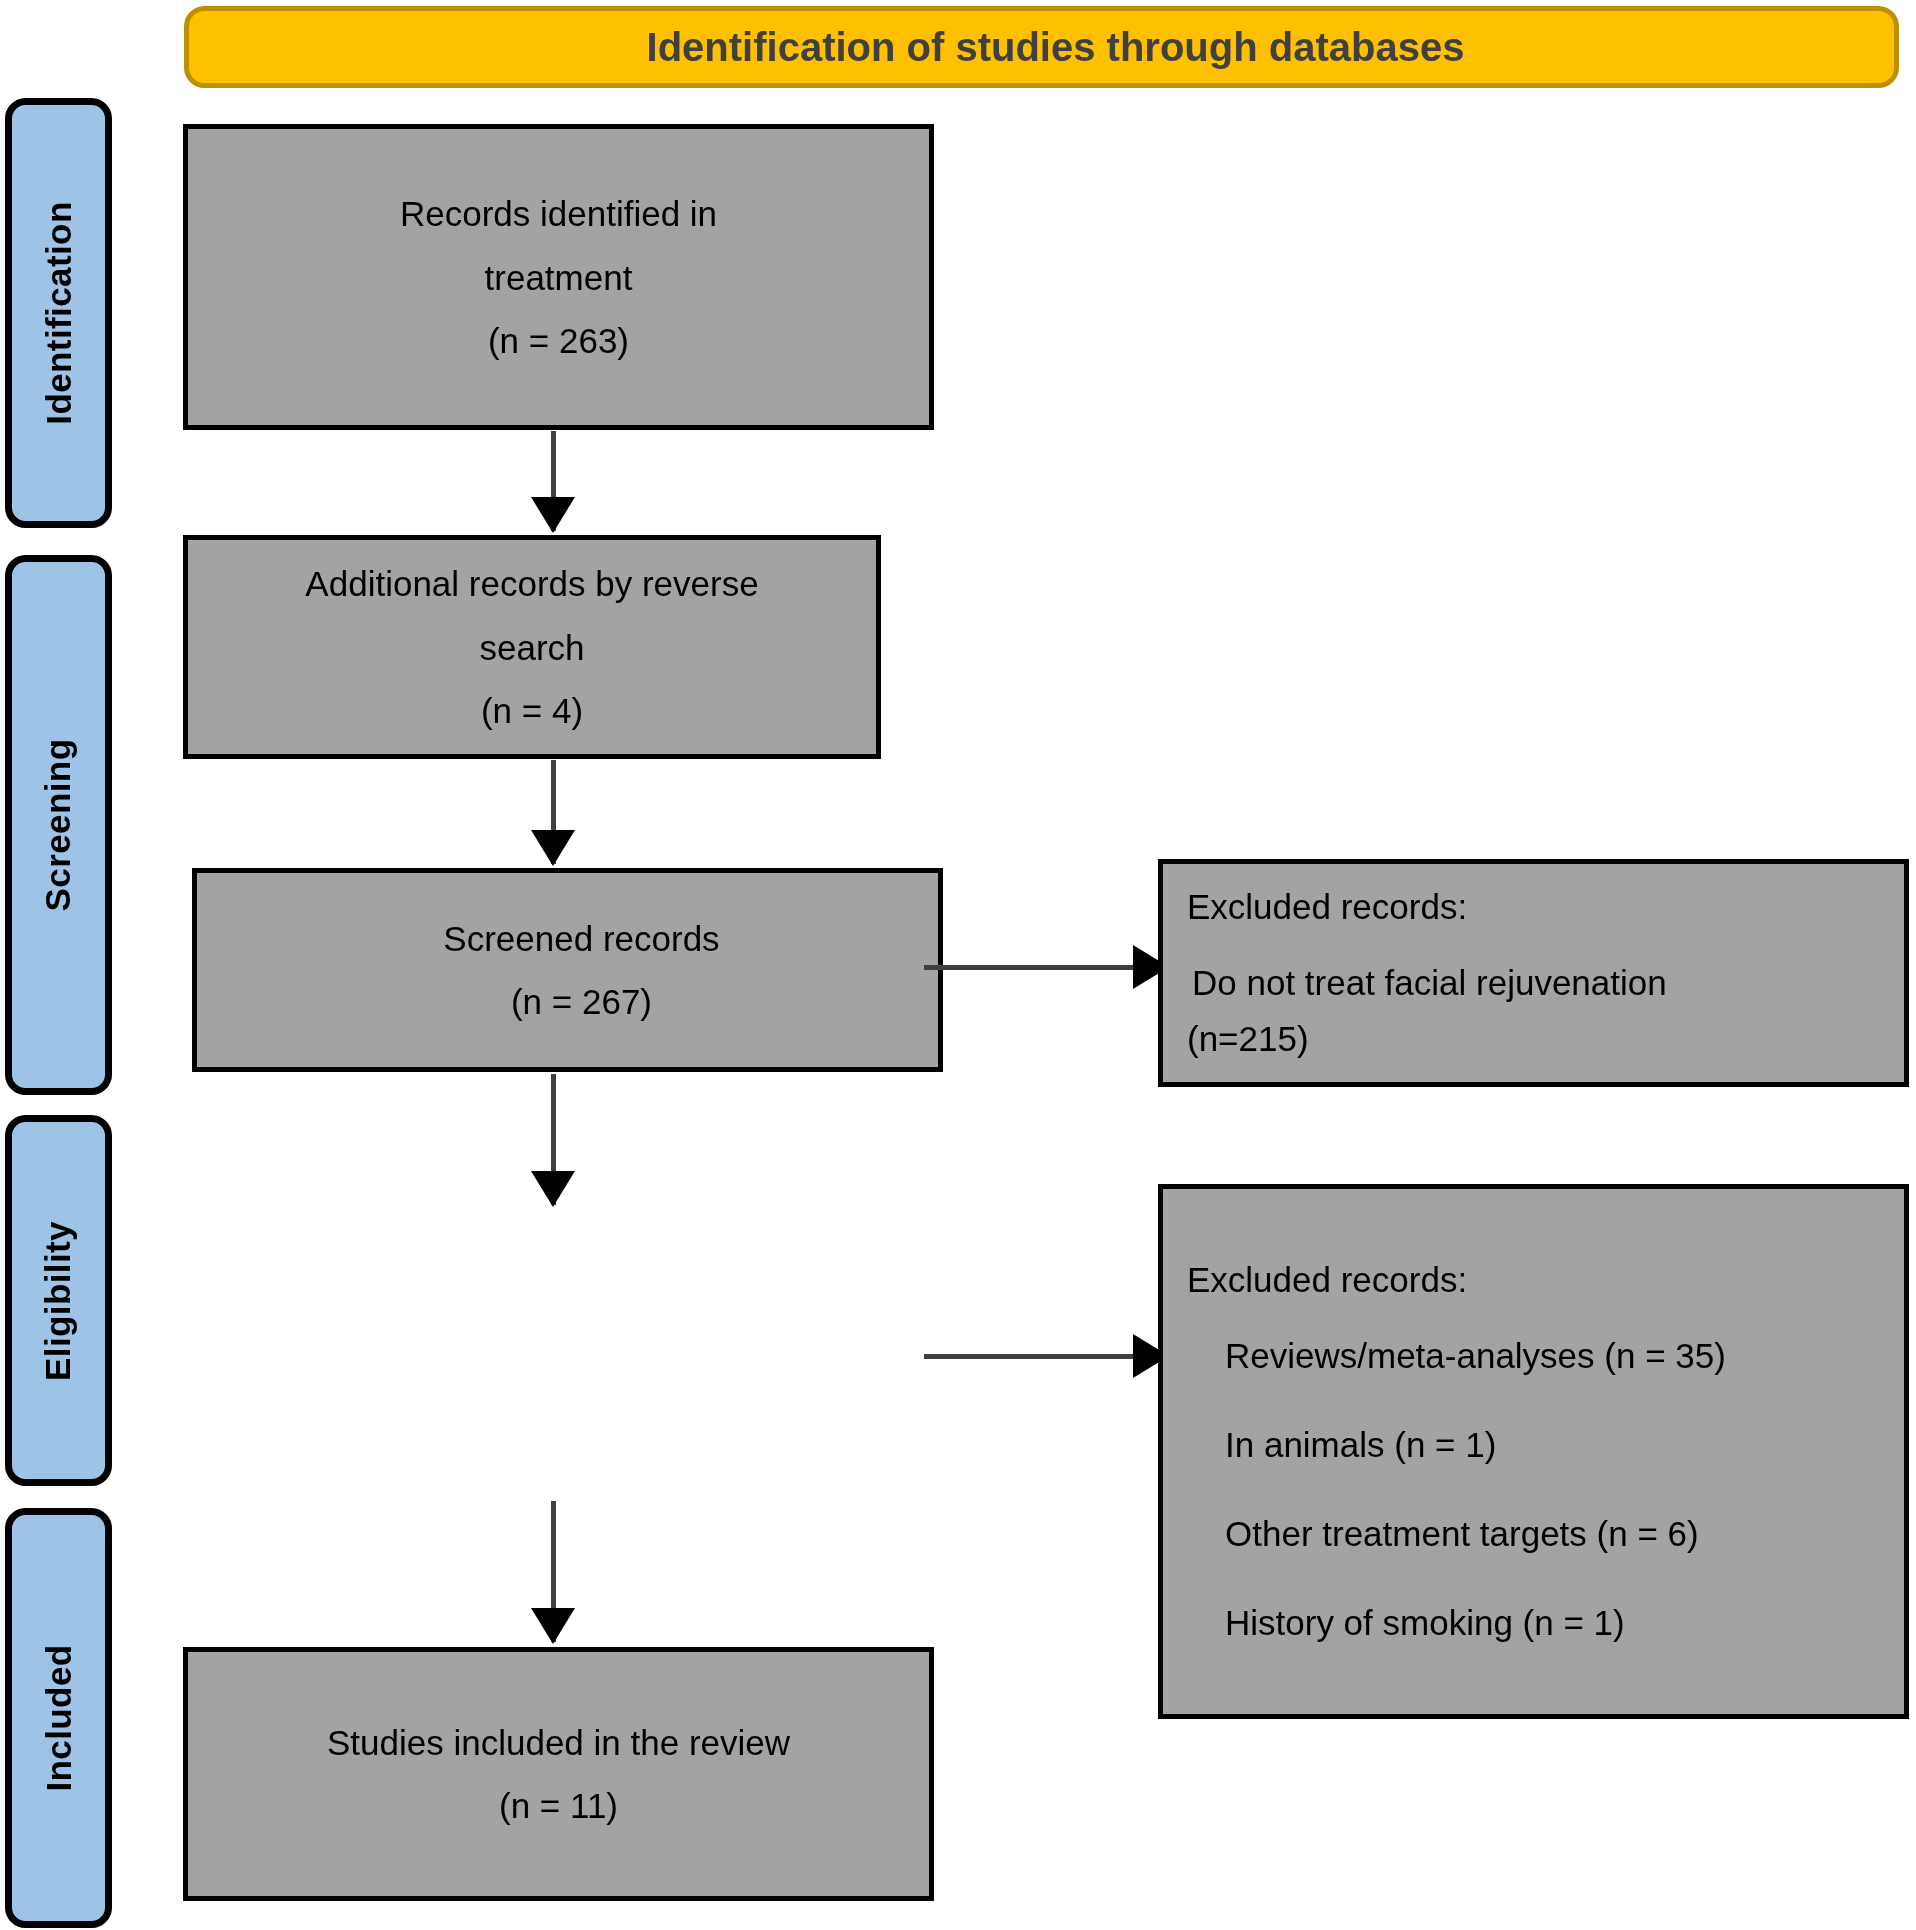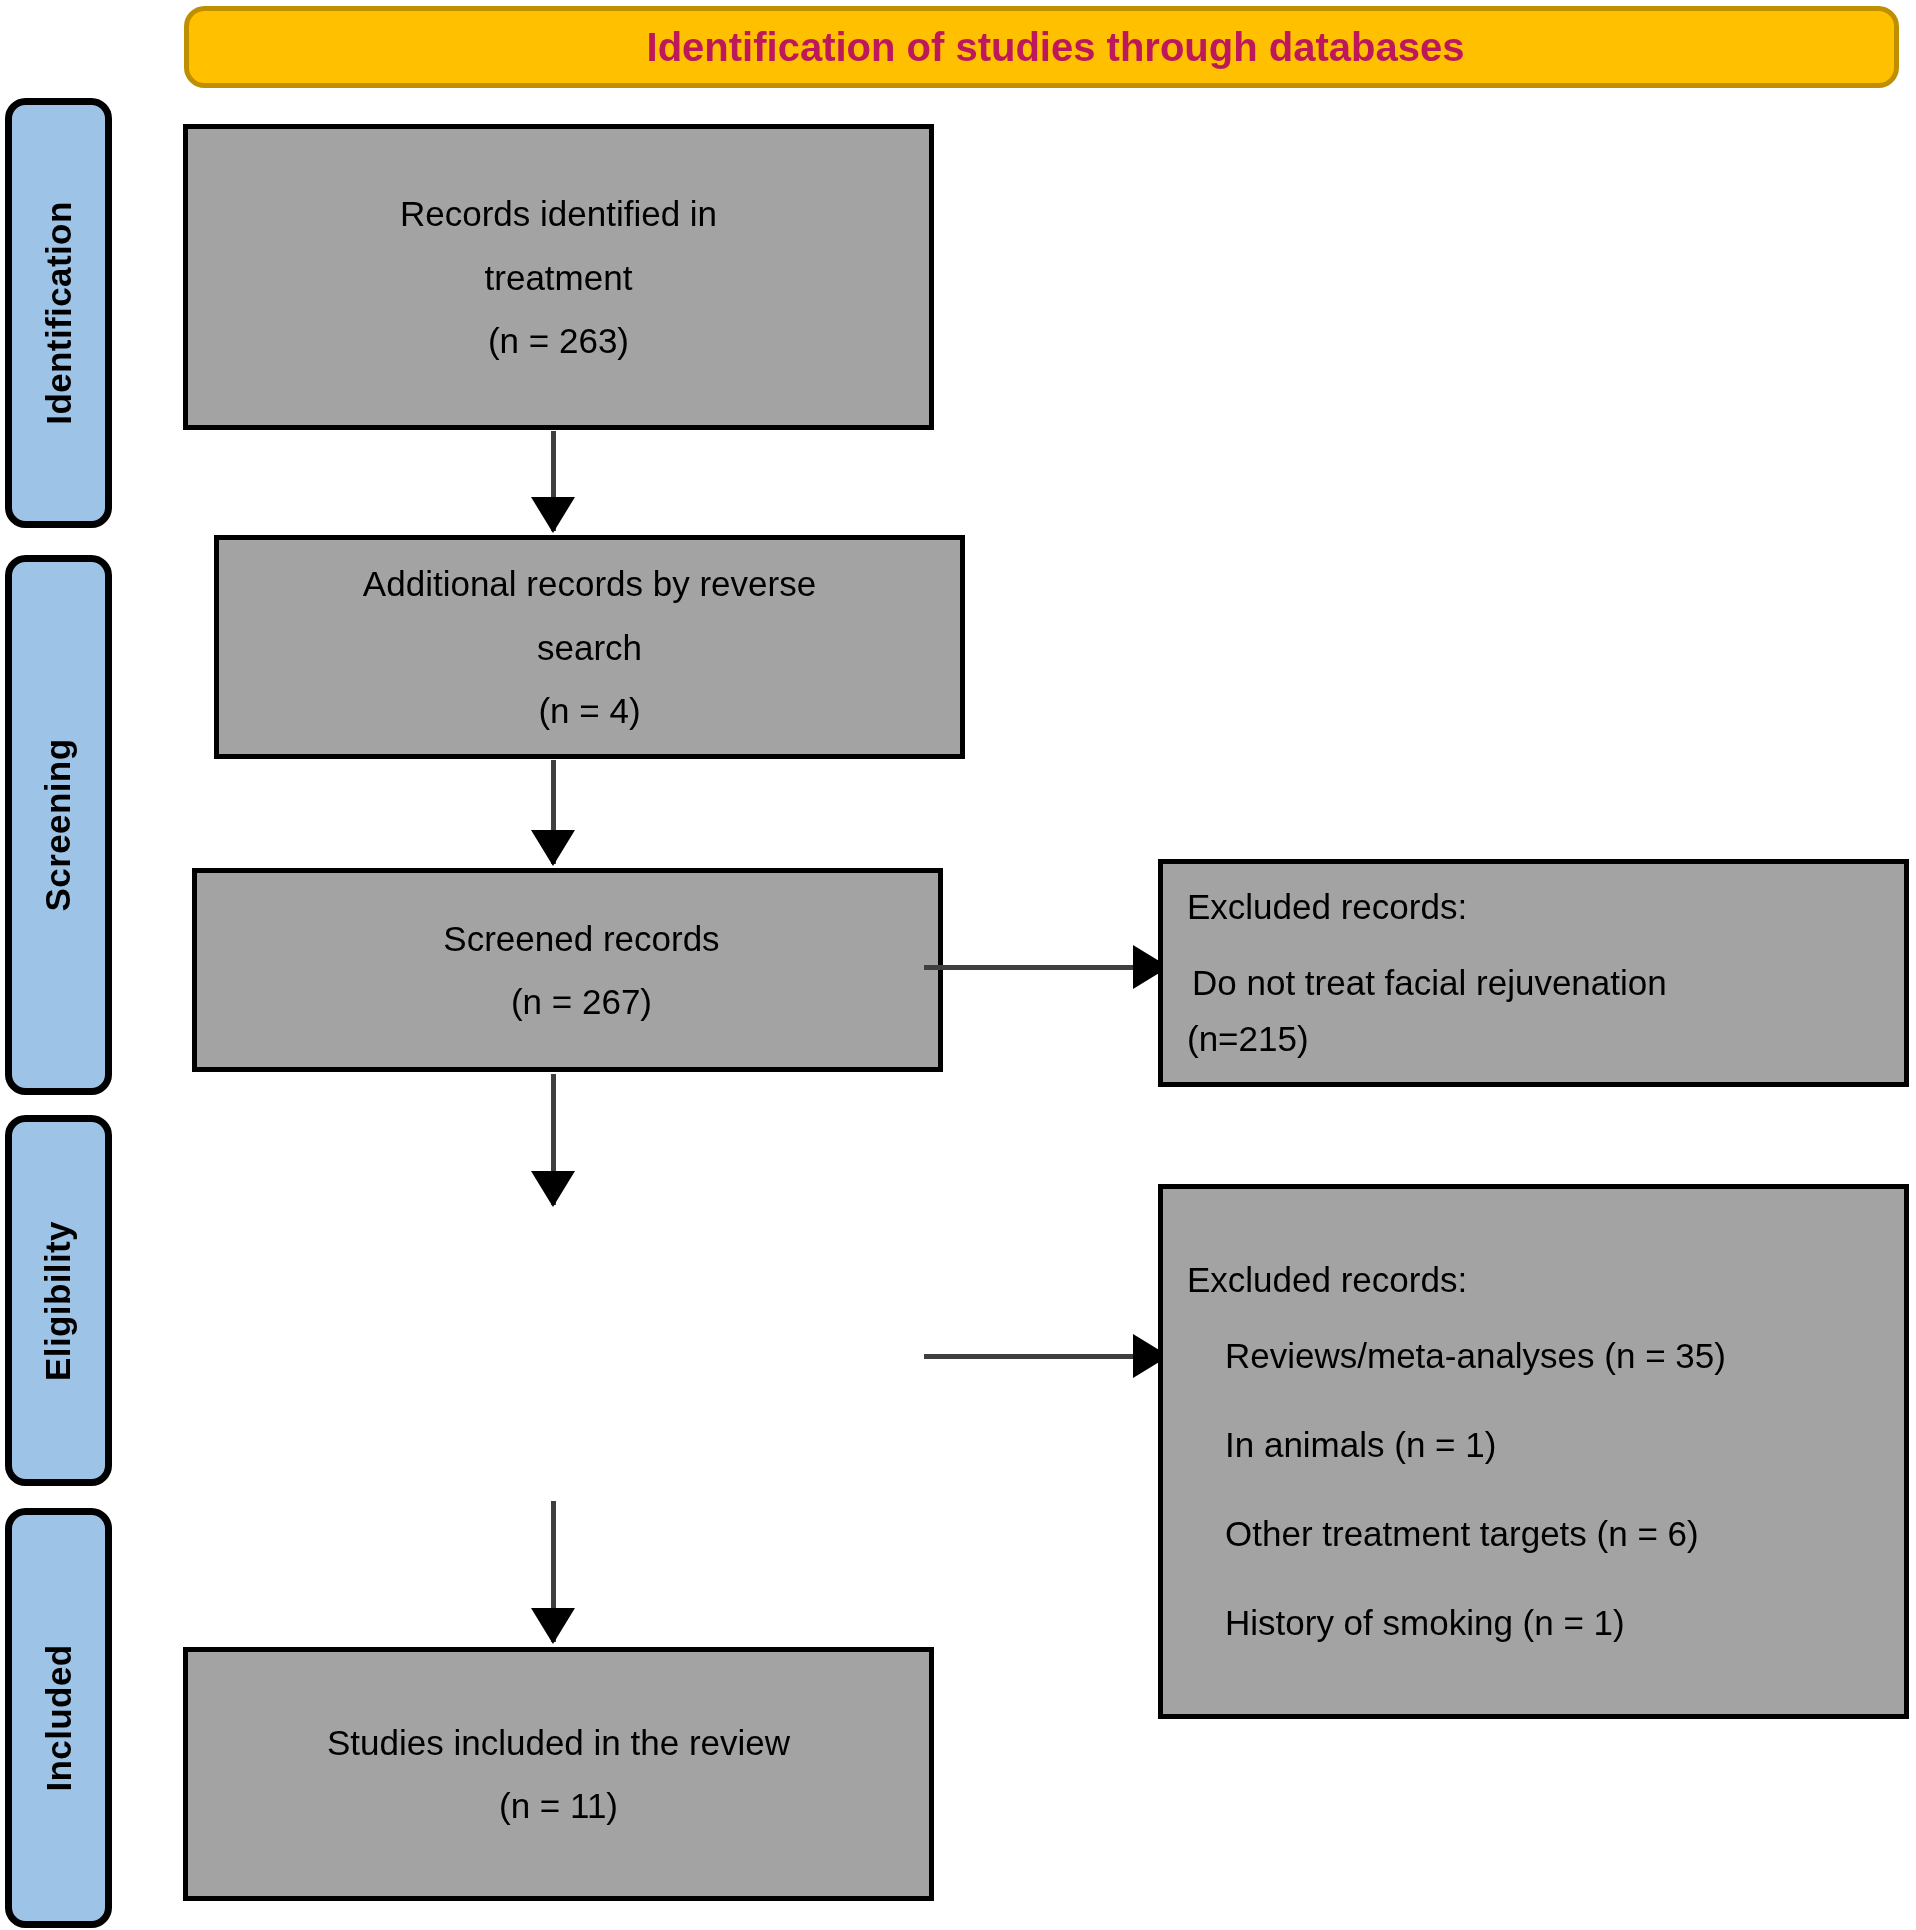--- a/index.html
+++ b/index.html
@@ -32,21 +32,21 @@
     border-radius: 20.5px;
     box-sizing: border-box;
     display: flex;
     align-items: center;
     justify-content: center;
   }
   .banner-title {
     font-size: 40px;
     font-weight: bold;
     letter-spacing: 0px;
-    color: #be185d;
+    color: #404040;
     text-align: center;
     line-height: 1.1;
     margin-left: 28px;
   }
 
   
   .stage {
     position: absolute;
     left: 4.7px;
     width: 107px;
@@ -172,21 +172,21 @@
   </div>
 
   <div class="box center" style="left:183px; top:124px; width:751px; height:306px;">
     <div class="box-line">Records identified in</div>
     <div class="box-line">treatment</div>
     <div class="box-line">(n = 263)</div>
   </div>
 
   <div class="v-arrow" style="left:551px; top:431px; height:100px;"></div>
 
-  <div class="box center" style="left:183px; top:535px; width:751px; height:224px;margin-left:31px;">
+  <div class="box center" style="left:183px; top:535px; width:698px; height:224px;">
     <div class="box-line">Additional records by reverse</div>
     <div class="box-line">search</div>
     <div class="box-line">(n = 4)</div>
   </div>
 
   <div class="v-arrow" style="left:551px; top:760px; height:104px;"></div>
 
   <div class="box center" style="left:192px; top:868px; width:751px; height:204px;padding-left:28px;">
     <div class="box-line">Screened records</div>
     <div class="box-line">(n = 267)</div>

